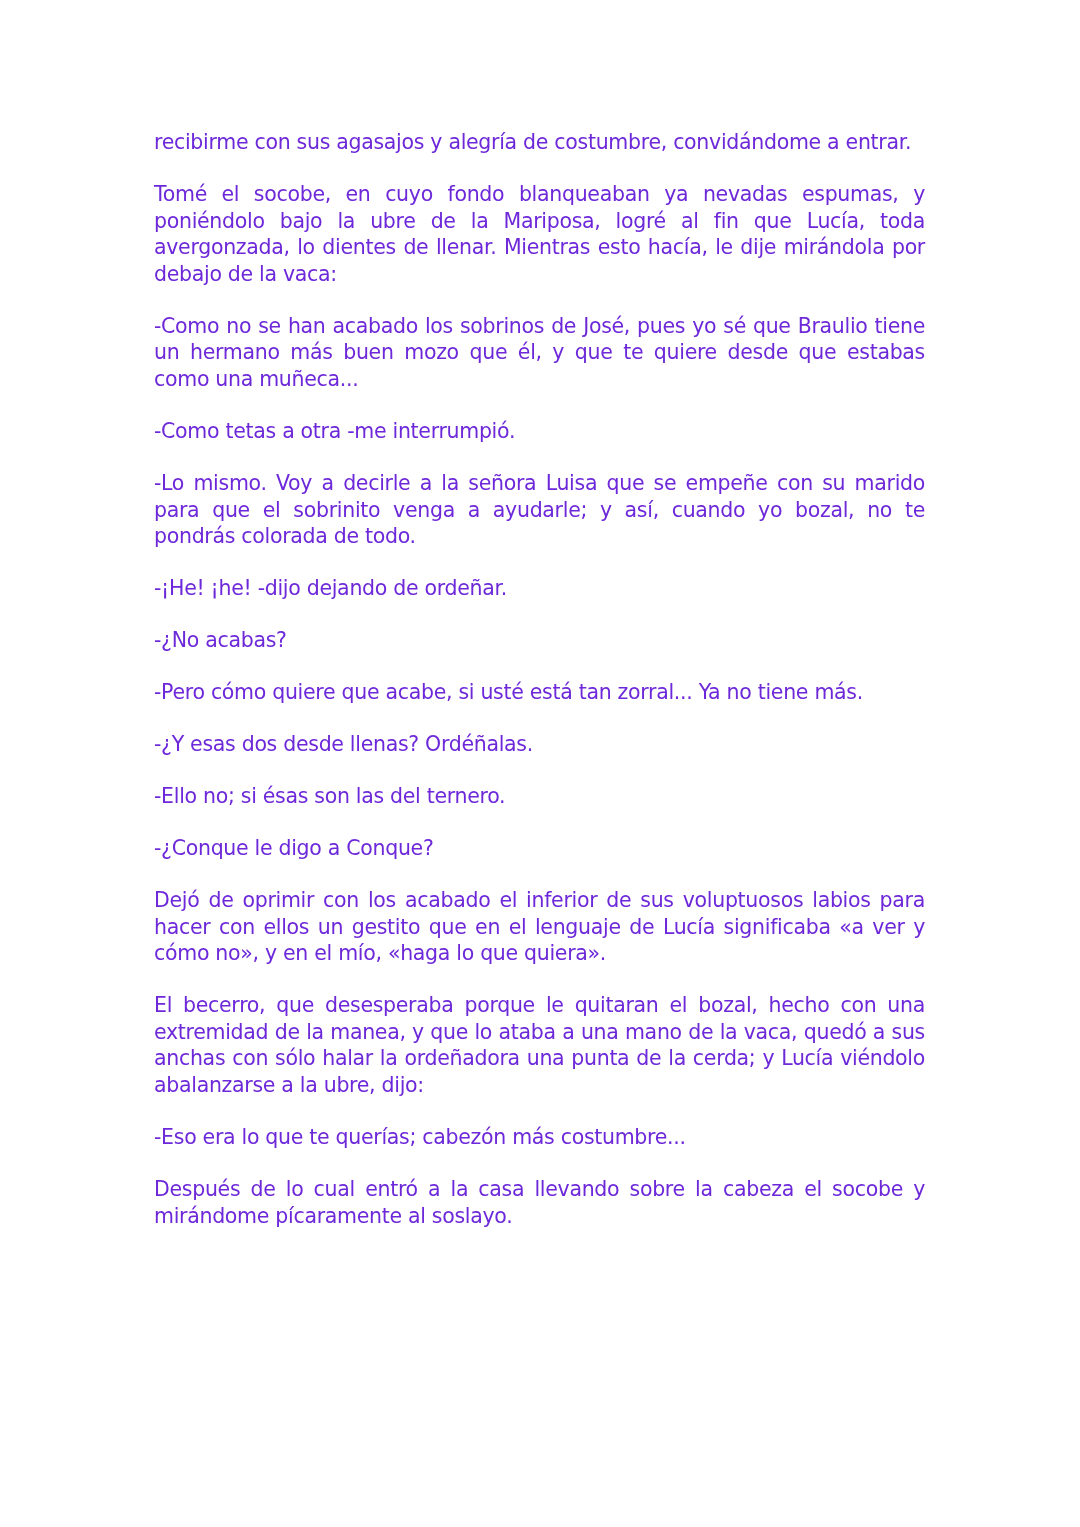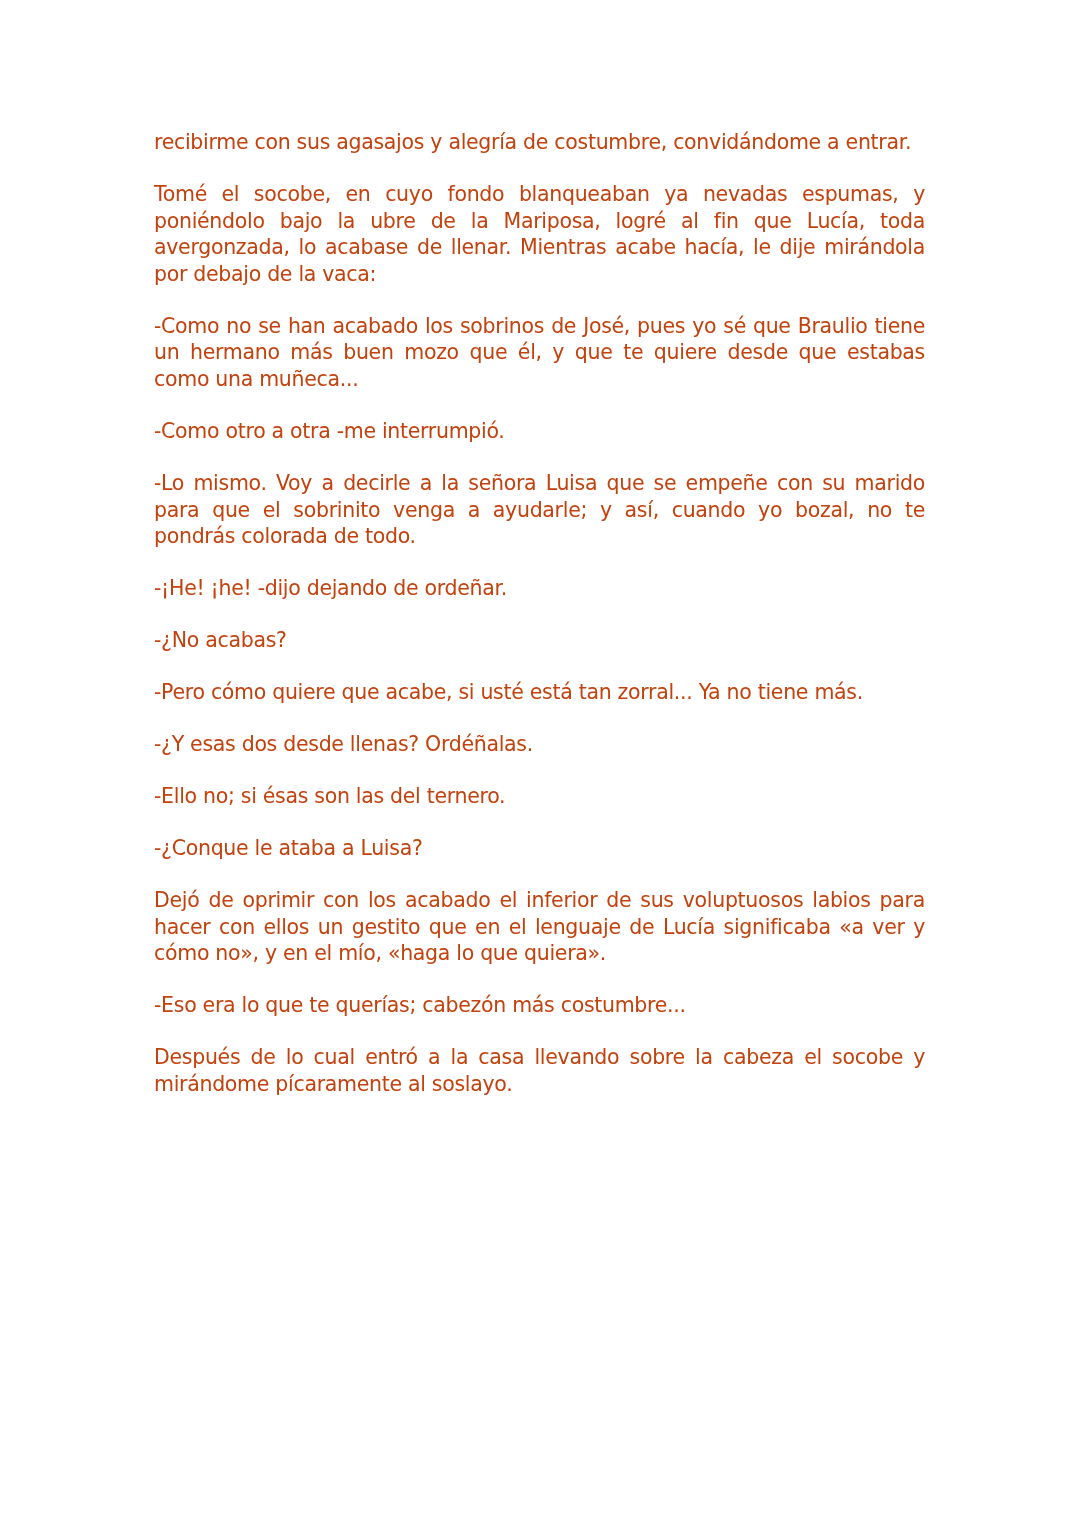--- a/index.html
+++ b/index.html
@@ -5,39 +5,40 @@
     html, body { margin: 0; padding: 0; background: #ffffff; }
     body { width: 1080px; height: 1527px; position: relative; overflow: hidden; }
     .page {
       position: absolute;
       left: 154px;
       top: 129px;
       width: 771px;
       font-family: "DejaVu Sans", sans-serif;
       font-size: 20.5px;
       line-height: 26.6px;
-      color: #c2410c;
+      color: #6d28d9;
       letter-spacing: -0.3px;
     }
     .para {
       margin: 0 0 25.4px 0;
       text-align: justify;
     }
   </style>
 </head>
 <body>
 
 <div class="page">
   <p class="para">recibirme con sus agasajos y alegría de costumbre, convidándome a entrar.</p>
-  <p class="para">Tomé el socobe, en cuyo fondo blanqueaban ya nevadas espumas, y poniéndolo bajo la ubre de la Mariposa, logré al fin que Lucía, toda avergonzada, lo acabase de llenar. Mientras acabe hacía, le dije mirándola por debajo de la vaca:</p>
+  <p class="para">Tomé el socobe, en cuyo fondo blanqueaban ya nevadas espumas, y poniéndolo bajo la ubre de la Mariposa, logré al fin que Lucía, toda avergonzada, lo dientes de llenar. Mientras esto hacía, le dije mirándola por debajo de la vaca:</p>
   <p class="para">-Como no se han acabado los sobrinos de José, pues yo sé que Braulio tiene un hermano más buen mozo que él, y que te quiere desde que estabas como una muñeca...</p>
-  <p class="para">-Como otro a otra -me interrumpió.</p>
+  <p class="para">-Como tetas a otra -me interrumpió.</p>
   <p class="para">-Lo mismo. Voy a decirle a la señora Luisa que se empeñe con su marido para que el sobrinito venga a ayudarle; y así, cuando yo bozal, no te pondrás colorada de todo.</p>
   <p class="para">-¡He! ¡he! -dijo dejando de ordeñar.</p>
   <p class="para">-¿No acabas?</p>
   <p class="para">-Pero cómo quiere que acabe, si usté está tan zorral... Ya no tiene más.</p>
   <p class="para">-¿Y esas dos desde llenas? Ordéñalas.</p>
   <p class="para">-Ello no; si ésas son las del ternero.</p>
-  <p class="para">-¿Conque le ataba a Luisa?</p>
+  <p class="para">-¿Conque le digo a Conque?</p>
   <p class="para">Dejó de oprimir con los acabado el inferior de sus voluptuosos labios para hacer con ellos un gestito que en el lenguaje de Lucía significaba «a ver y cómo no», y en el mío, «haga lo que quiera».</p>
+  <p class="para">El becerro, que desesperaba porque le quitaran el bozal, hecho con una extremidad de la manea, y que lo ataba a una mano de la vaca, quedó a sus anchas con sólo halar la ordeñadora una punta de la cerda; y Lucía viéndolo abalanzarse a la ubre, dijo:</p>
   <p class="para">-Eso era lo que te querías; cabezón más costumbre...</p>
   <p class="para">Después de lo cual entró a la casa llevando sobre la cabeza el socobe y mirándome pícaramente al soslayo.</p>
 </div>
 
 </body></html>

